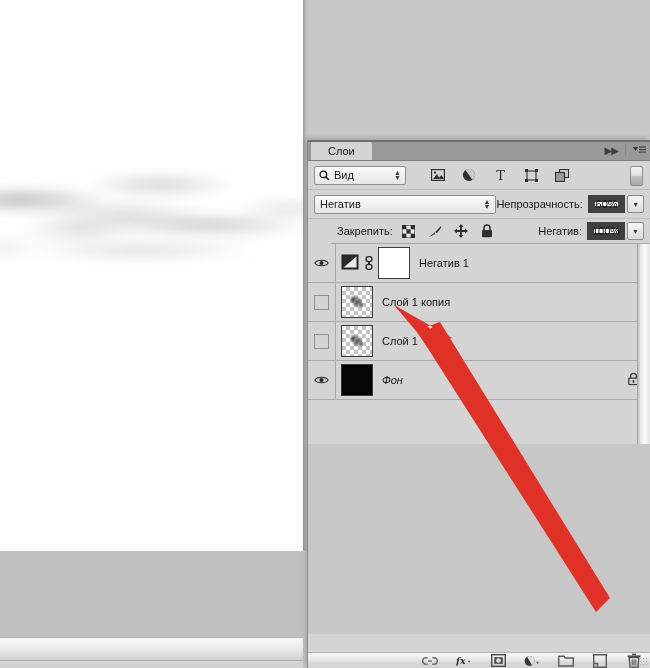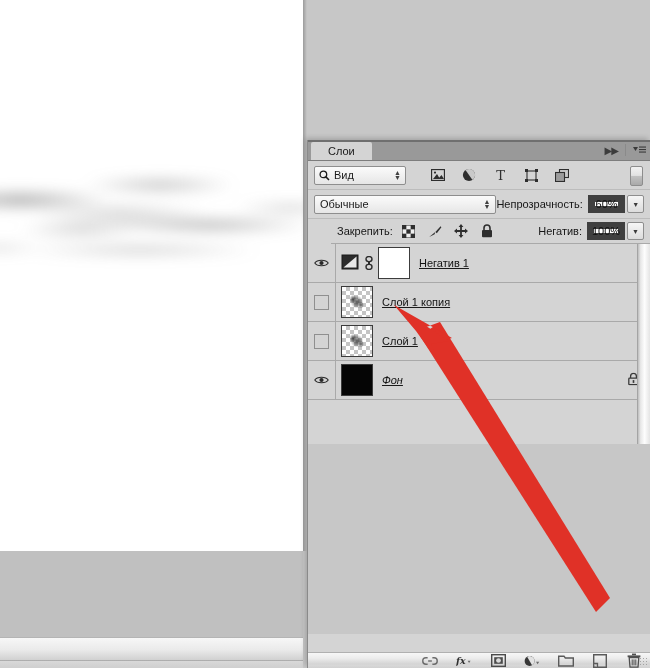--- a/index.html
+++ b/index.html
@@ -141,21 +141,20 @@
   .lock-label{font-size:11px;color:#161616;}
   .lock-icons{display:flex;align-items:center;gap:12px;margin-left:9px;}
   .lk{width:14px;height:14px;display:flex;align-items:center;justify-content:center;}
 
   
   .layer-list{position:relative;height:200px;background:#d4d4d4;}
   .layer-row{
     height:39px;display:flex;align-items:center;
     border-bottom:1px solid #a9a9a9;position:relative;
     box-sizing:border-box;
-    text-decoration:underline;
   }
   .layer-row.selected{background:#b6cdf2;}
   .eye-cell{
     width:28px;height:100%;display:flex;align-items:center;justify-content:center;
     border-right:1px solid #a9a9a9;box-sizing:border-box;
   }
   .eye-off-box{width:13px;height:13px;border:1px solid #8f8f8f;background:transparent;}
   .thumbs{display:flex;align-items:center;padding-left:5px;gap:4px;}
   .thumb{
     width:32px;height:32px;box-sizing:border-box;border:1px solid #3c3c3c;
@@ -302,21 +301,21 @@
           <rect x="4.5" y="0.5" width="9" height="8" fill="#c9c9c9" stroke="#2e2e2e" stroke-width="1.1"></rect>
           <rect x="0.5" y="3.5" width="9" height="9" fill="#9b9b9b" stroke="#2e2e2e" stroke-width="1.1"></rect>
         </svg>
       </span>
     </div>
     <div class="filter-toggle"></div>
   </div>
 
   <div class="blend-row">
     <div class="blend-select">
-      <span>Обычные</span>
+      <span>Негатив</span>
       <span class="stepper">
         <span>▲</span>
           <span>▼</span>
       </span>
     </div>
     <span class="num-label">Непрозрачность:</span>
     <div class="num-box">
       <span>60%</span>
     </div>
     <div class="num-arrow">▼</div>

